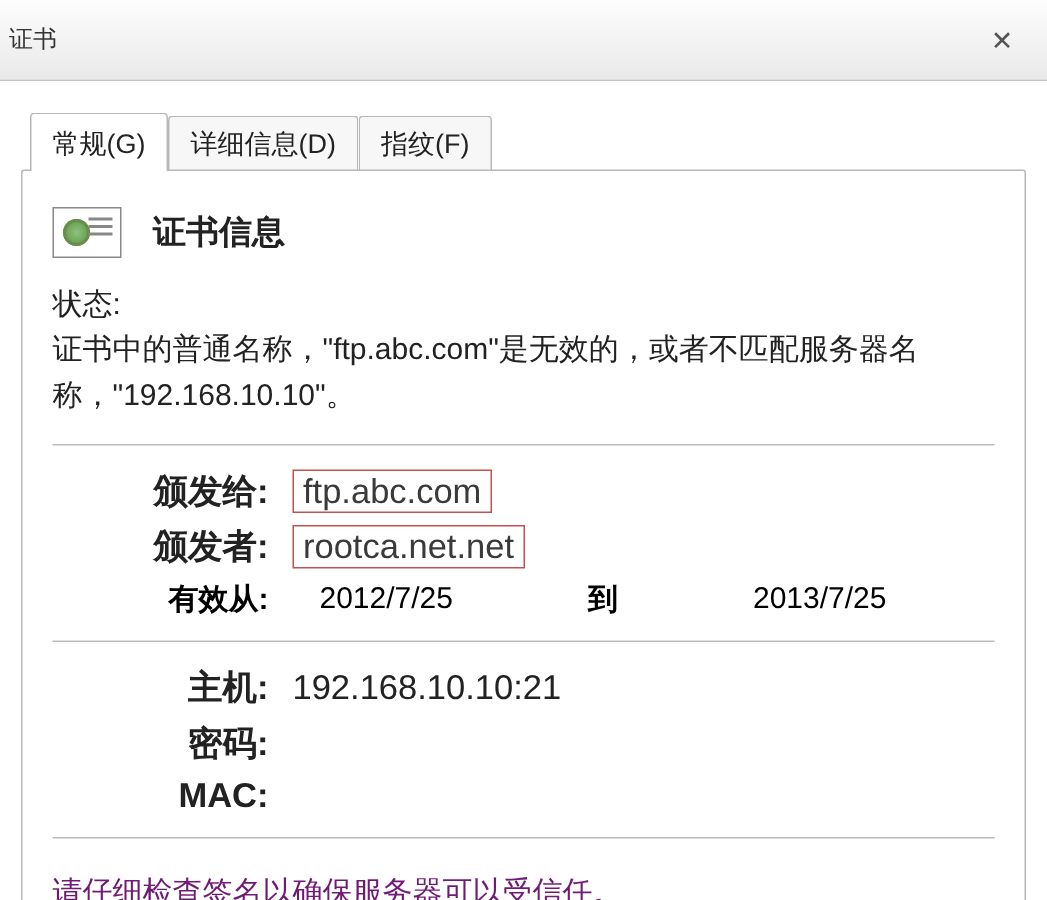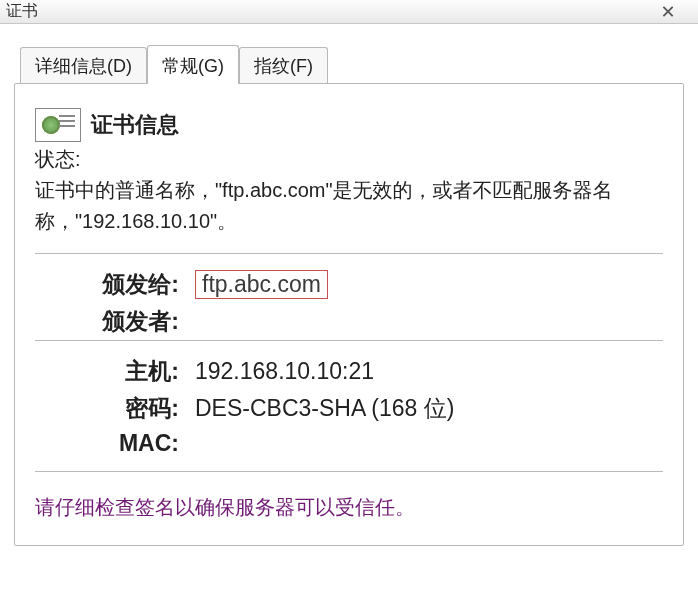--- a/index.html
+++ b/index.html
@@ -11,21 +11,21 @@
     height: 600px;
     overflow: hidden;
   }
   .dialog {
     background: #fff;
     width: 698px;
     height: 600px;
     box-shadow: 0 0 0 1px rgba(0,0,0,.15);
   }
   .titlebar {
-    height: 24px;
+    height: 54px;
     background: linear-gradient(#fdfdfd,#e9e9e9);
     border-bottom: 1px solid #c7c7c7;
     display: flex;
     align-items: center;
     justify-content: space-between;
     padding: 0 8px 0 6px;
     font-size: 16px;
     color: #333;
   }
   .close-x {
@@ -63,22 +63,22 @@
     border:1px solid #b8b8b8;
     border-radius:2px;
     background:#fff;
     margin-top:0;
     padding: 24px 20px 24px 20px;
     position: relative;
   }
   .section-head {
     display:flex;
     align-items:center;
-    gap:10px;
-    margin-bottom: 4px;
+    gap:21px;
+    margin-bottom: 17px;
   }
   .cert-icon {
     width: 46px; height: 34px;
     border:1px solid #888;
     background:#fff;
     position:relative;
     display:flex;align-items:center;justify-content:center;
   }
   .cert-icon .seal{
     width:18px;height:18px;border-radius:50%;
@@ -143,22 +143,22 @@
 <div class="dialog">
 
   <div class="titlebar">
     <span>证书</span>
     <span class="close-x">✕</span>
   </div>
 
   <div class="body">
 
     <div class="tabs">
+      <div class="tab active">常规(G)</div>
       <div class="tab">详细信息(D)</div>
-      <div class="tab active">常规(G)</div>
       <div class="tab">指纹(F)</div>
     </div>
 
     <div class="panel">
 
       <div class="section-head">
         <div class="cert-icon">
           <div class="seal"></div>
           <div class="lines">
               <span></span>
@@ -177,32 +177,38 @@
 
       <hr class="sep">
 
       <div class="row">
         <div class="k">颁发给:</div>
         <div><span class="val-box val-red">ftp.abc.com</span></div>
       </div>
 
       <div class="row">
         <div class="k">颁发者:</div>
-      </div>
-
+        <div><span class="val-box val-red">rootca.net.net</span></div>
+      </div>
+
+      <div class="valid-line">
+        <div class="k">有效从:</div>
+        <div>2012/7/25</div>
+        <div style="font-weight:700">到</div>
+        <div>2013/7/25</div>
+      </div>
 
       <hr class="sep">
 
       <div class="row">
         <div class="k">主机:</div>
         <div>192.168.10.10:21</div>
       </div>
       <div class="row">
         <div class="k">密码:</div>
-        <div>DES-CBC3-SHA (168 位)</div>
       </div>
       <div class="row" style="padding-bottom:14px">
         <div class="k">MAC:</div>
       </div>
 
       <hr class="sep">
 
       <div class="footer-note">请仔细检查签名以确保服务器可以受信任。</div>
 
     </div>

